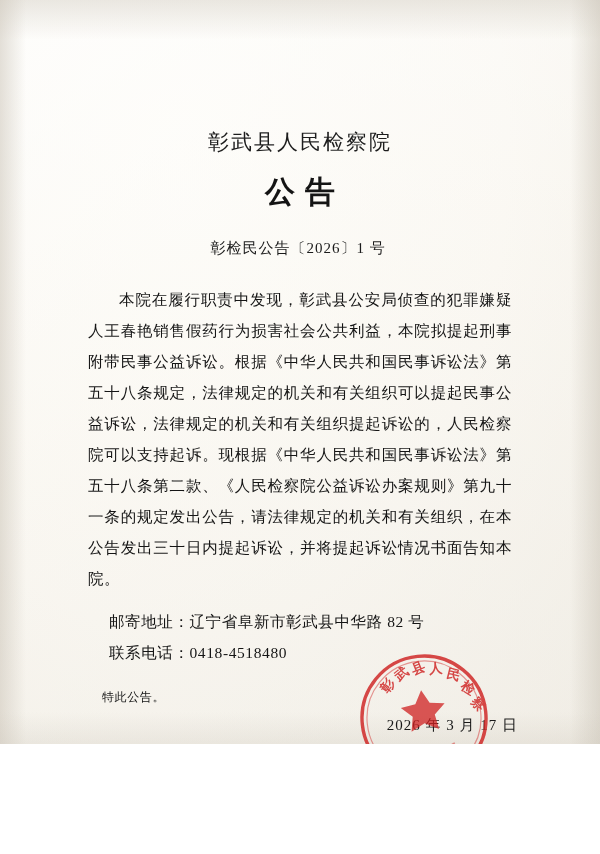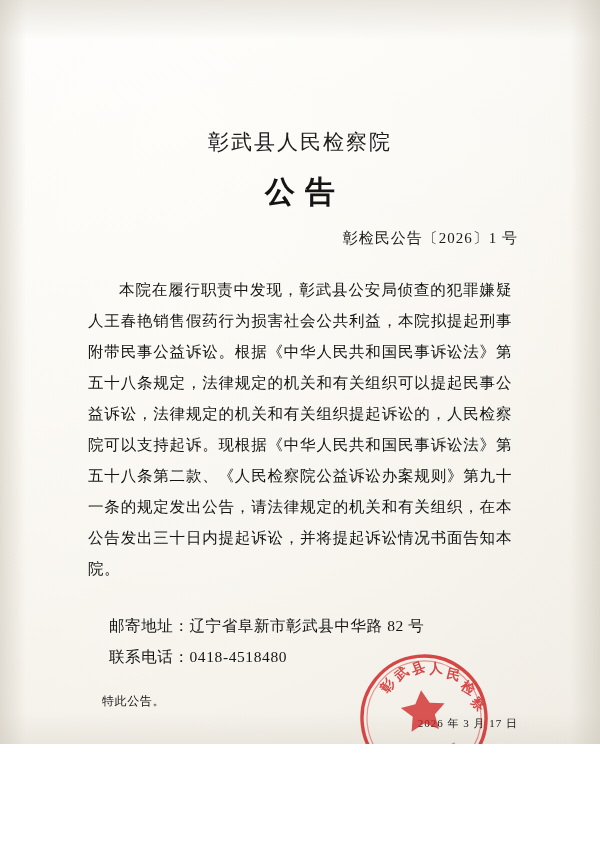--- a/index.html
+++ b/index.html
@@ -74,22 +74,22 @@
     margin-top: 16px;
     text-align: center;
     font-size: 30px;
     letter-spacing: 10px;
     font-weight: 700;
     color: #141414;
     text-indent: 10px;
   }
 
   .doc-number {
-    margin-top: 16px;
-    text-align: right;
+    margin-top: 26px;
+    text-align: center;
     padding-right: 4px;
     font-size: 15px;
     letter-spacing: 1px;
     color: #1b1b1b;
   }
 
   .body-text {
     margin-top: 26px;
     font-size: 15.5px;
     line-height: 31px;
@@ -97,21 +97,21 @@
     text-align: justify;
     text-justify: inter-ideograph;
     letter-spacing: 0.6px;
   }
   .body-text p {
     margin: 10px;
     text-indent: 2em;
   }
 
   .info-block {
-    margin-top: 26px;
+    margin-top: 12px;
     font-size: 15.5px;
     line-height: 31px;
     color: #151515;
     letter-spacing: 0.6px;
   }
   .info-block .line {
     text-indent: 2em;
   }
 
   .closing {
@@ -120,21 +120,21 @@
     line-height: 31px;
     color: #151515;
     text-indent: 2em;
     letter-spacing: 0.6px;
   }
 
   .date-line {
     position: absolute;
     right: 82px;
     top: 716px;
-    font-size: 11px;
+    font-size: 15px;
     letter-spacing: 1px;
     color: #191919;
     z-index: 4;
   }
 
   
   .seal {
     position: absolute;
     left: 356px;
     top: 650px;

